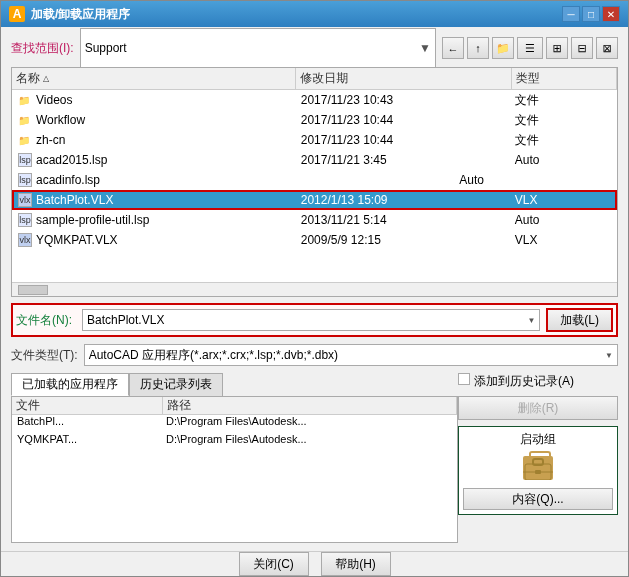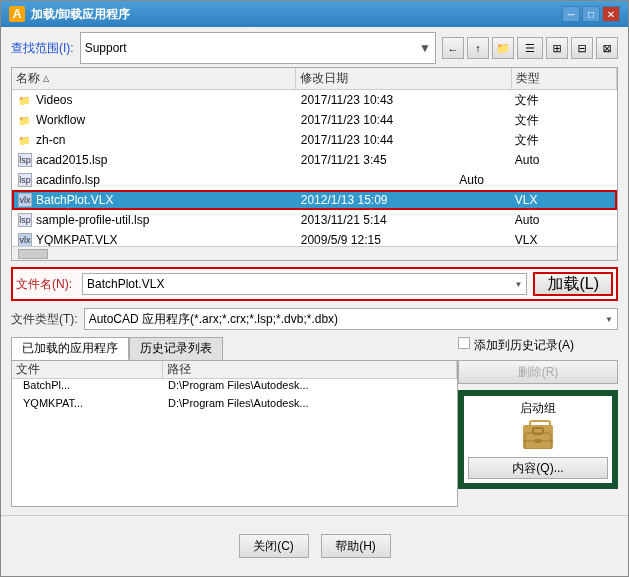--- a/index.html
+++ b/index.html
@@ -82,28 +82,28 @@
     }
     
     .toolbar-row {
       display: flex;
       align-items: center;
       gap: 6px;
       height: 26px;
     }
     
     .toolbar-label {
-      color: #1d4ed8;
+      color: #be185d;
       white-space: nowrap;
       min-width: 60px;
     }
     
     .path-dropdown {
       flex: 1;
-      height: 32px;
+      height: 40px;
       border: 1px solid #aaa;
       background: white;
       padding: 0 4px;
       display: flex;
       align-items: center;
       justify-content: space-between;
       cursor: pointer;
     }
     
     .path-dropdown span {
@@ -205,42 +205,42 @@
       justify-content: center;
       font-size: 10px;
     }
     
     .folder-icon { color: #f0c050; }
     .doc-icon { color: #4a7fcf; }
     
     .filename-label {
       white-space: nowrap;
       min-width: 60px;
-      color: #b91c1c;
+      color: #15803d;
     }
     
     .filename-input {
       flex: 1;
       height: 22px;
       border: 1px solid #aaa;
       padding: 0 4px;
       font-size: 12px;
       display: flex;
       align-items: center;
       justify-content: space-between;
       background: white;
     }
     
     .load-btn {
       height: 22px;
       padding: 0 14px;
       background: linear-gradient(to bottom, #f5f5f5, #ddd);
       border: 1px solid #aaa;
       cursor: pointer;
-      font-size: 16px;
+      font-size: 12px;
       display: flex;
       align-items: center;
       white-space: nowrap;
       border: 2px solid #cc0000;
       text-align: right;
     }
     
     .filetype-row {
       display: flex;
       align-items: center;
@@ -292,21 +292,21 @@
     }
     
     .loaded-apps-body {
       flex: 1;
       overflow-y: auto;
     }
     
     .app-row {
       display: flex;
       height: 18px;
-      padding: 0 8px;
+      padding: 0 2px;
       cursor: pointer;
     }
     
     .app-cell {
       overflow: hidden;
       text-overflow: ellipsis;
       white-space: nowrap;
       padding: 0 3px;
       font-size: 11px;
       flex: 1;
@@ -345,21 +345,21 @@
       justify-content: center;
       padding: 0 8px;
     }
     
     .action-btn.disabled {
       color: #aaa;
       cursor: default;
     }
     
     .startup-group {
-      border: 6px solid #14532d;
+      border: 1px solid #14532d;
       background: white;
       padding: 4px;
       display: flex;
       flex-direction: column;
       align-items: center;
       gap: 4px;
     }
     
     .startup-icon {
       width: 36px;
@@ -402,21 +402,21 @@
       font-size: 12px;
       display: flex;
       align-items: center;
       justify-content: center;
     }
     
     .dialog-footer {
       display: flex;
       justify-content: center;
       gap: 12px;
-      padding: 18px 10px;
+      padding: 0 10px;
       background: #f0f0f0;
       border-top: 1px solid #ccc;
       flex-shrink: 0;
     }
     
     .footer-btn {
       height: 24px;
       min-width: 70px;
       border: 1px solid #aaa;
       background: linear-gradient(to bottom, #f5f5f5, #ddd);

